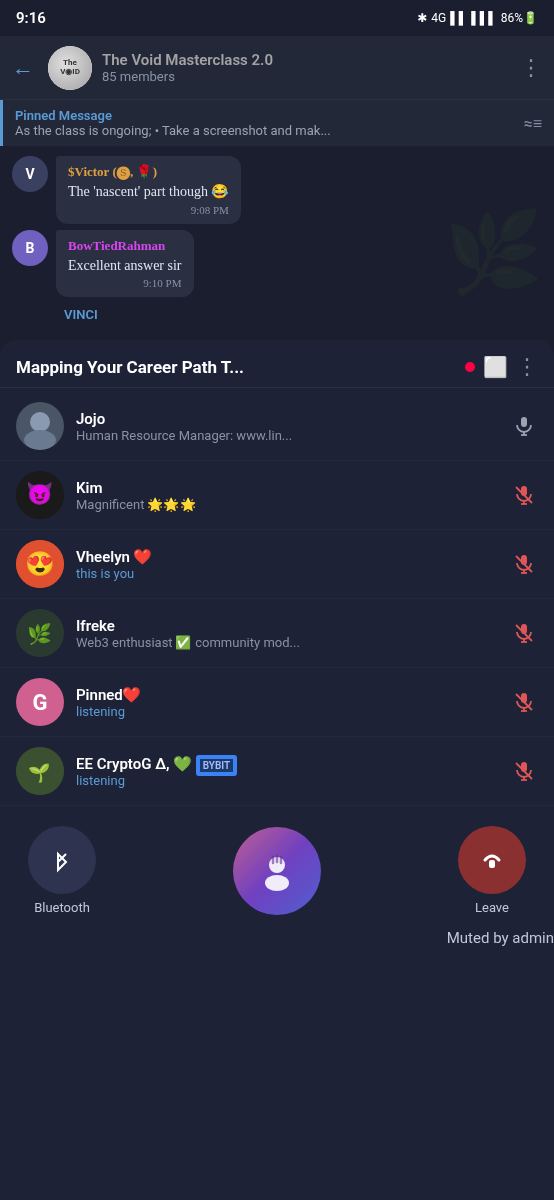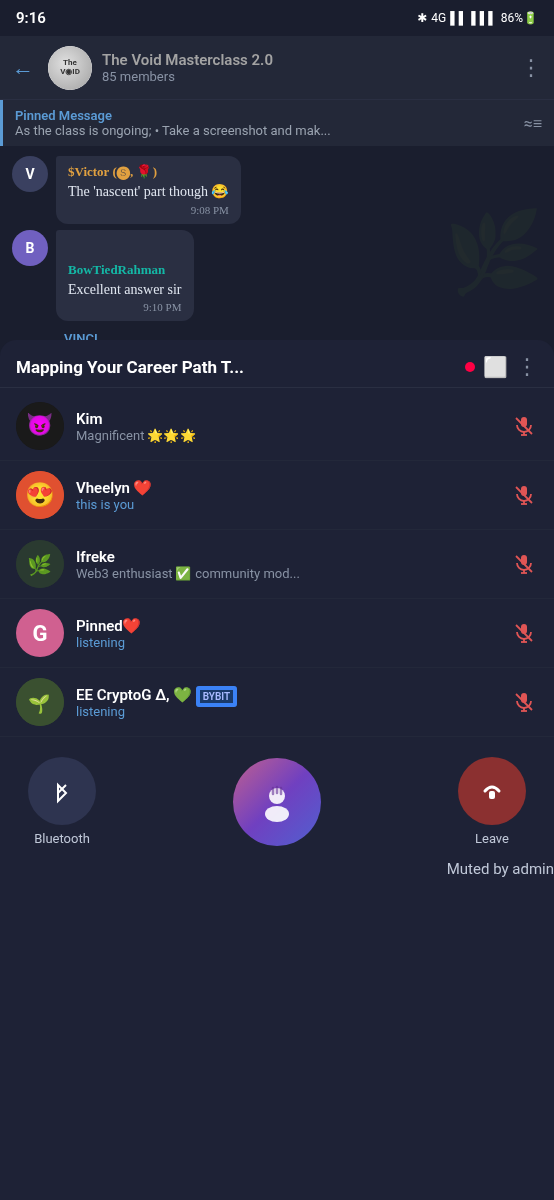--- a/index.html
+++ b/index.html
@@ -389,40 +389,60 @@
     <div class="bubble incoming">
       <div class="bubble-sender" style="color:#e0a040;">$Victor (🅢, 🌹)</div>
       <div class="bubble-text">The 'nascent' part though 😂</div>
       <div class="bubble-time">9:08 PM</div>
     </div>
   </div>
 
   <div class="message-row" style="margin-top:6px;">
     <div class="avatar-placeholder" style="background:#7060c0;">B</div>
     <div class="bubble incoming">
-      <div class="bubble-sender" style="color:#14b8a6;margin-top:24px;">BowTiedRahman</div>
+      <div class="bubble-sender" style="color:#d946ef;">BowTiedRahman</div>
       <div class="bubble-text">Excellent answer sir</div>
       <div class="bubble-time">9:10 PM</div>
     </div>
   </div>
 
   <div class="vinci-label">VINCI</div>
 </div>
 
 <div class="voice-call-overlay" style="top: 340px;">
 
   <div class="voice-call-header">
     <div class="call-title">Mapping Your Career Path T...</div>
     <div class="call-live-dot"></div>
     <span class="call-screen-icon">⬜</span>
     <span class="call-more-icon">⋮</span>
   </div>
 
   <div class="participants-list">
 
+    <div class="participant-row">
+      <div class="participant-avatar" style="background:#4a5565; overflow:hidden;">
+        <svg width="48" height="48" viewBox="0 0 48 48">
+            <circle cx="24" cy="20" r="10" fill="#8a9ab0"></circle>
+            <ellipse cx="24" cy="38" rx="16" ry="10" fill="#6a7a90"></ellipse>
+          </svg>
+      </div>
+      <div class="participant-info">
+        <div class="participant-name">Jojo</div>
+        <div class="participant-status">Human Resource Manager: www.lin...</div>
+      </div>
+      <div class="mic-icon">
+        <svg width="22" height="22" viewBox="0 0 22 22" fill="none">
+          <rect x="8" y="2" width="6" height="10" rx="3" fill="#9aa3b0"></rect>
+          <path d="M4 10c0 3.866 3.134 7 7 7s7-3.134 7-7" stroke="#9aa3b0" stroke-width="1.8" fill="none"></path>
+          <line x1="11" y1="17" x2="11" y2="20" stroke="#9aa3b0" stroke-width="1.8"></line>
+          <line x1="8" y1="20" x2="14" y2="20" stroke="#9aa3b0" stroke-width="1.8"></line>
+        </svg>
+      </div>
+    </div>
 
     <div class="participant-row">
       <div class="participant-avatar" style="background:#1a1a1a;">
         <svg width="48" height="48" viewBox="0 0 48 48">
           <circle cx="24" cy="24" r="24" fill="#1a1a1a"></circle>
           <text x="24" y="30" text-anchor="middle" font-size="22" fill="#f0c030">😈</text>
         </svg>
       </div>
       <div class="participant-info">
         <div class="participant-name">Kim</div>

